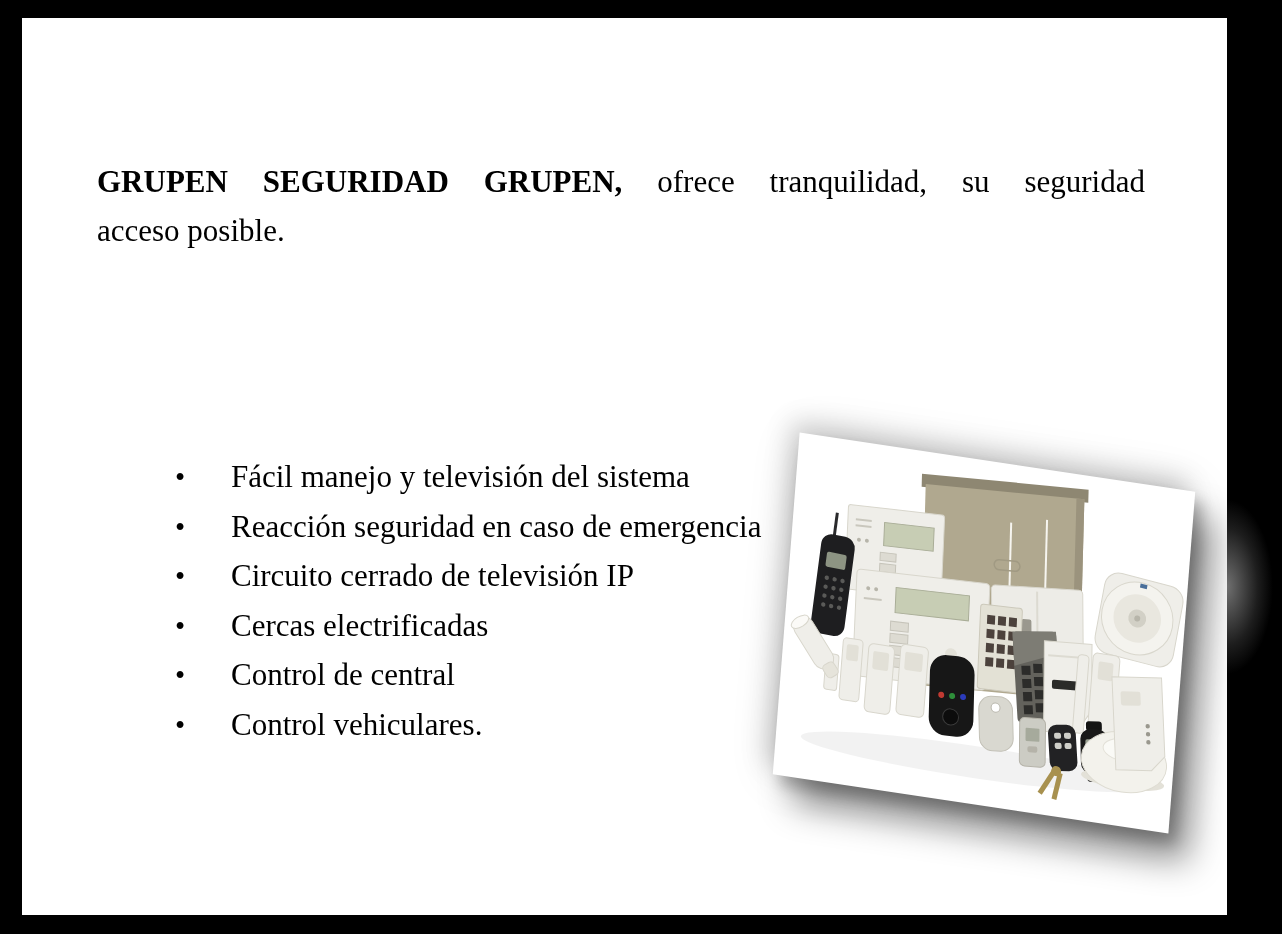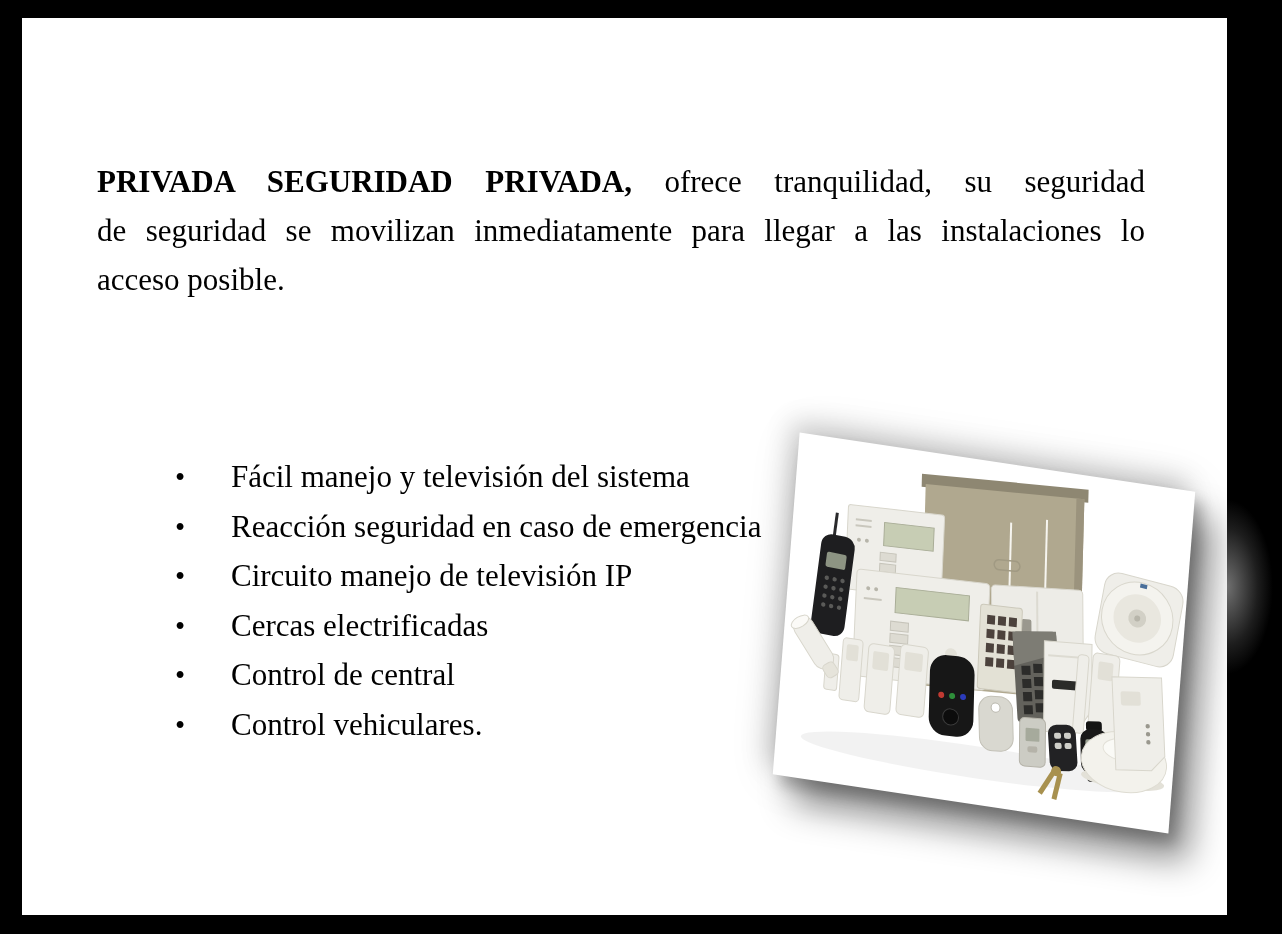--- a/index.html
+++ b/index.html
@@ -47,37 +47,36 @@
     pointer-events:none;
   }
 </style>
 </head>
 <body>
 
 <div class="screen" style="--cabinet: #b0a88f; --cabinet-edge: #8e8772; --device-white: #efeee9; --device-stroke: #d8d6cc; --device-dark: #1e1e20; --lcd: #c7cdb4; --brass: #a8914f;">
   <div class="paper">
 
     <div class="para">
-        <div class="p-line"><strong>PRIVADA SEGURIDAD PRIVADA,</strong><span> ofrece tranquilidad, su seguridad</span></div>
-        <div class="p-line"><strong></strong><span>de seguridad se movilizan inmediatamente para llegar a las instalaciones lo</span></div>
+        <div class="p-line"><strong>GRUPEN SEGURIDAD GRUPEN,</strong><span> ofrece tranquilidad, su seguridad</span></div>
         <div class="p-line p-last"><strong></strong><span>acceso posible.</span></div>
       </div>
 
     <div class="blist">
         <div class="b-item">
           <span class="b-marker">•</span>
           <span class="b-text">Fácil manejo y televisión del sistema</span>
         </div>
         <div class="b-item">
           <span class="b-marker">•</span>
           <span class="b-text">Reacción seguridad en caso de emergencia</span>
         </div>
         <div class="b-item">
           <span class="b-marker">•</span>
-          <span class="b-text">Circuito manejo de televisión IP</span>
+          <span class="b-text">Circuito cerrado de televisión IP</span>
         </div>
         <div class="b-item">
           <span class="b-marker">•</span>
           <span class="b-text">Cercas electrificadas</span>
         </div>
         <div class="b-item">
           <span class="b-marker">•</span>
           <span class="b-text">Control de central</span>
         </div>
         <div class="b-item">

